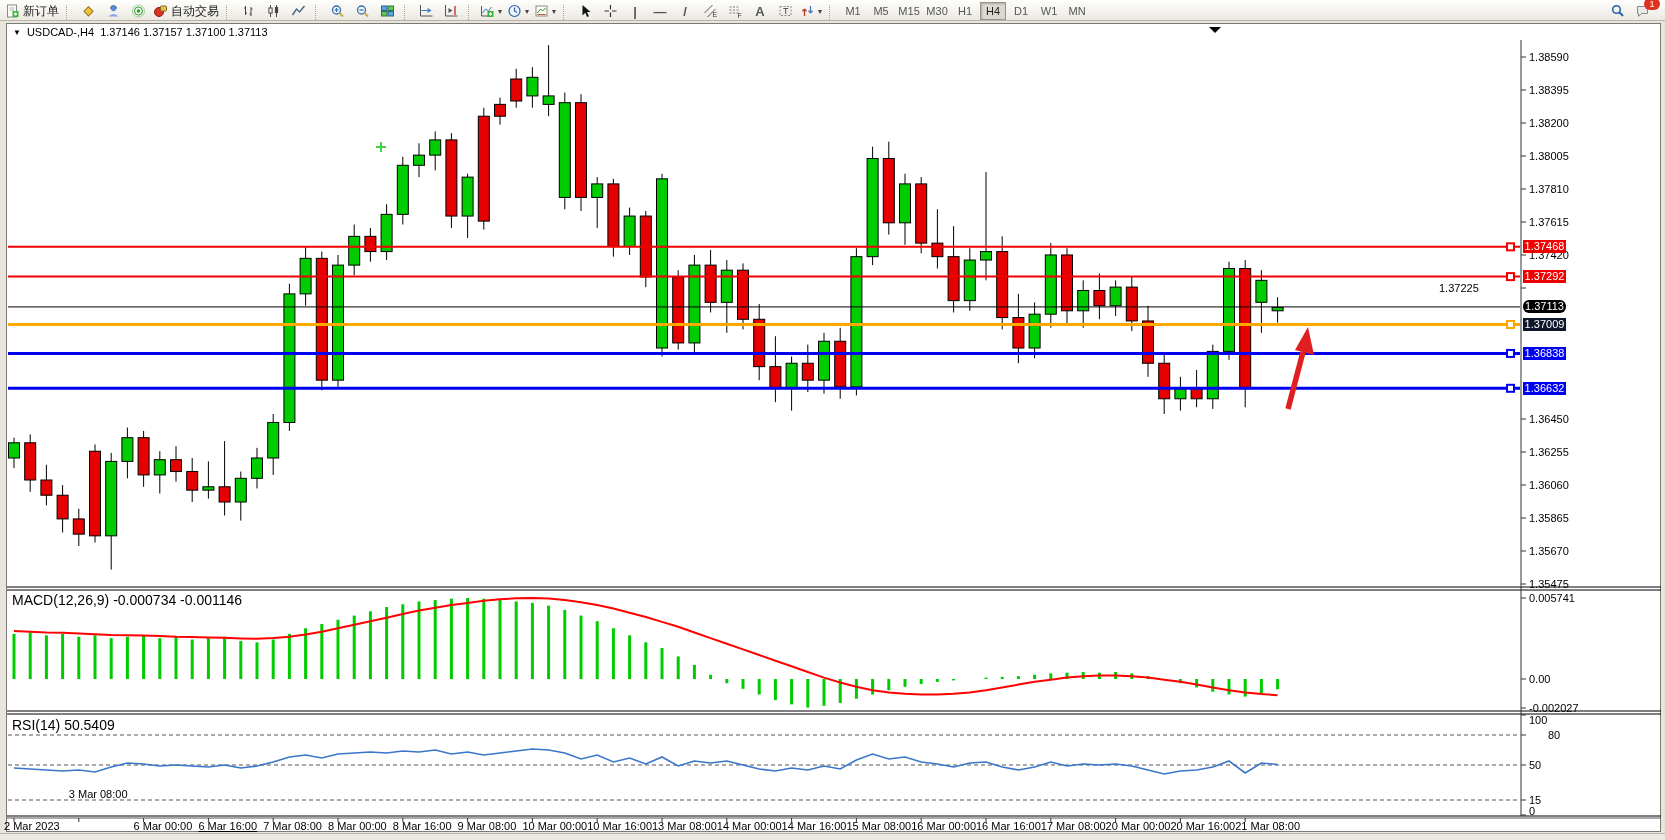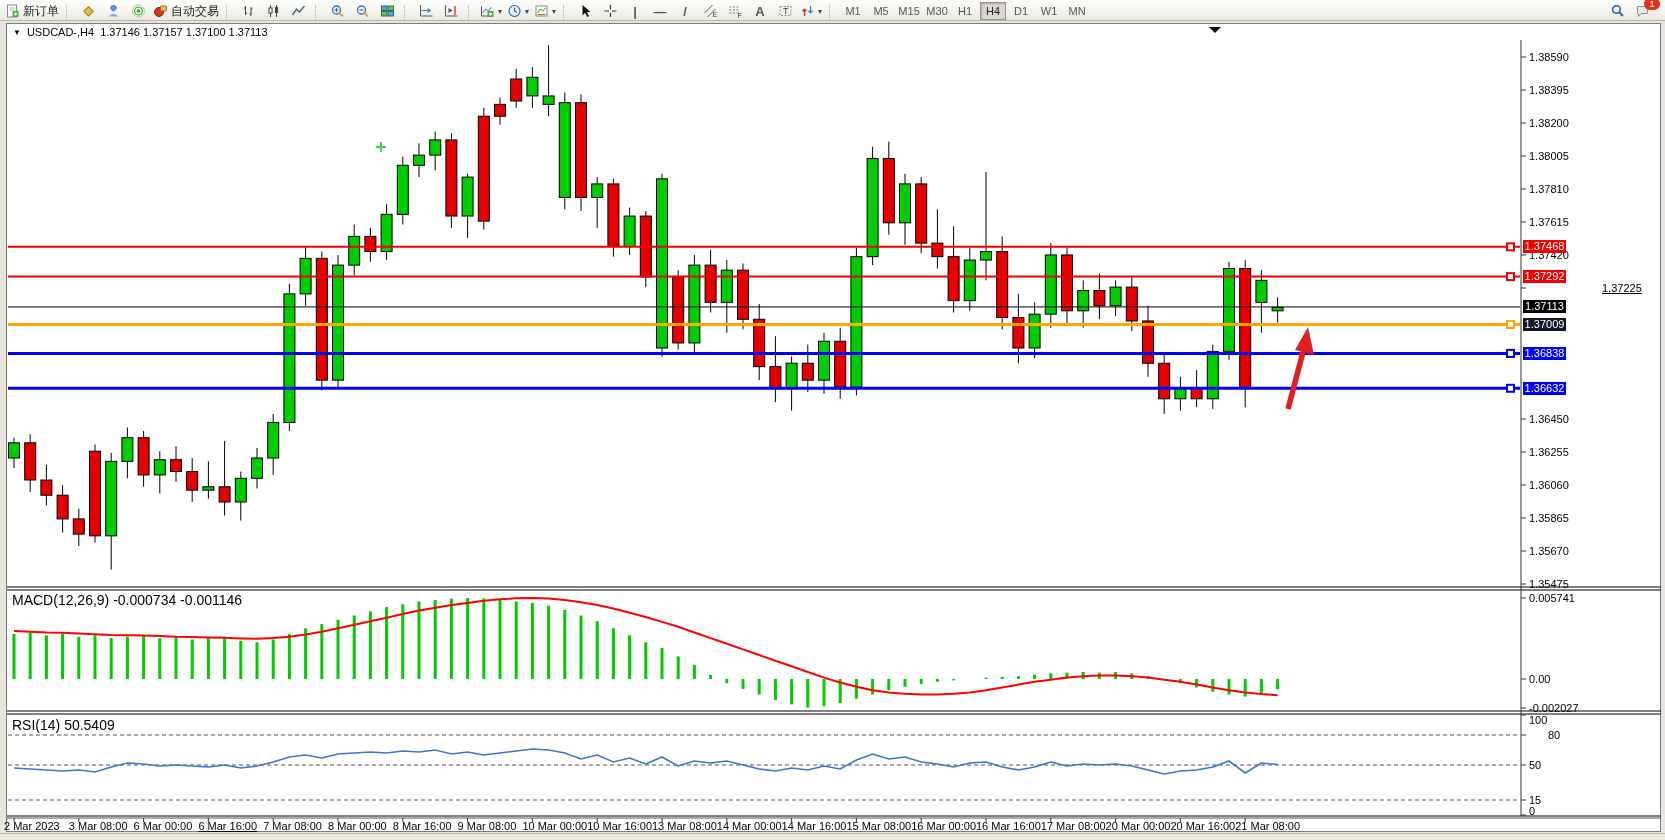--- a/index.html
+++ b/index.html
@@ -551,43 +551,43 @@
 
 <div class="statusbar"></div>
 
 <div class="lbl" style="left: 1529px; top: 51px;">1.38590</div>
 <div class="lbl" style="left: 1529px; top: 84px;">1.38395</div>
 <div class="lbl" style="left: 1529px; top: 117px;">1.38200</div>
 <div class="lbl" style="left: 1529px; top: 150px;">1.38005</div>
 <div class="lbl" style="left: 1529px; top: 183px;">1.37810</div>
 <div class="lbl" style="left: 1529px; top: 216px;">1.37615</div>
 <div class="lbl" style="left: 1529px; top: 249px;">1.37420</div>
-<div class="lbl" style="left: 1602px; top: 282px; text-decoration: underline;">1.37225</div>
+<div class="lbl" style="left: 1439px; top: 282px;">1.37225</div>
 <div class="lbl" style="left: 1529px; top: 413px;">1.36450</div>
 <div class="lbl" style="left: 1529px; top: 446px;">1.36255</div>
 <div class="lbl" style="left: 1529px; top: 479px;">1.36060</div>
 <div class="lbl" style="left: 1529px; top: 512px;">1.35865</div>
 <div class="lbl" style="left: 1529px; top: 545px;">1.35670</div>
 <div class="lbl" style="left: 1529px; top: 578px;">1.35475</div>
 <div class="lbl" style="left: 1529px; top: 592px;">0.005741</div>
 <div class="lbl" style="left: 1529px; top: 673px;">0.00</div>
 <div class="lbl" style="left: 1529px; top: 702px;">-0.002027</div>
 <div class="lbl" style="left: 1529px; top: 714px;">100</div>
 <div class="lbl" style="left: 1529px; top: 729px; padding-left: 19px;">80</div>
 <div class="lbl" style="left: 1529px; top: 759px;">50</div>
 <div class="lbl" style="left: 1529px; top: 794px;">15</div>
 <div class="lbl" style="left: 1529px; top: 805px;">0</div>
 <div class="tag" style="top: 240.342px; background: rgb(242, 0, 0);">1.37468</div>
 <div class="tag" style="top: 270.122px; background: rgb(242, 0, 0);">1.37292</div>
-<div class="tag" style="top: 300.408px; background: rgb(0, 0, 0);">1.37113</div>
+<div class="tag" style="top: 300.408px; background: rgb(0, 0, 0); border-radius: 6px;">1.37113</div>
 <div class="tag" style="top: 318.005px; background: #0f172a;">1.37009</div>
 <div class="tag" style="top: 346.938px; background: rgb(0, 0, 242);">1.36838</div>
 <div class="tag" style="top: 381.794px; background: rgb(0, 0, 242);">1.36632</div>
 <div class="lbl" style="left: 4px; top: 820px;">2 Mar 2023</div>
-<div class="lbl" style="left: 68.8px; top: 820px; text-align: right;">3 Mar 08:00</div>
+<div class="lbl" style="left: 68.8px; top: 788px; text-align: right;">3 Mar 08:00</div>
 <div class="lbl" style="left: 133.6px; top: 820px;">6 Mar 00:00</div>
 <div class="lbl" style="left: 198.4px; top: 820px; text-decoration: underline;">6 Mar 16:00</div>
 <div class="lbl" style="left: 263.2px; top: 820px;">7 Mar 08:00</div>
 <div class="lbl" style="left: 328px; top: 820px;">8 Mar 00:00</div>
 <div class="lbl" style="left: 392.8px; top: 820px;">8 Mar 16:00</div>
 <div class="lbl" style="left: 457.6px; top: 820px;">9 Mar 08:00</div>
 <div class="lbl" style="left: 522.4px; top: 820px;">10 Mar 00:00</div>
 <div class="lbl" style="left: 587.2px; top: 820px;">10 Mar 16:00</div>
 <div class="lbl" style="left: 652px; top: 820px;">13 Mar 08:00</div>
 <div class="lbl" style="left: 716.8px; top: 820px;">14 Mar 00:00</div>

